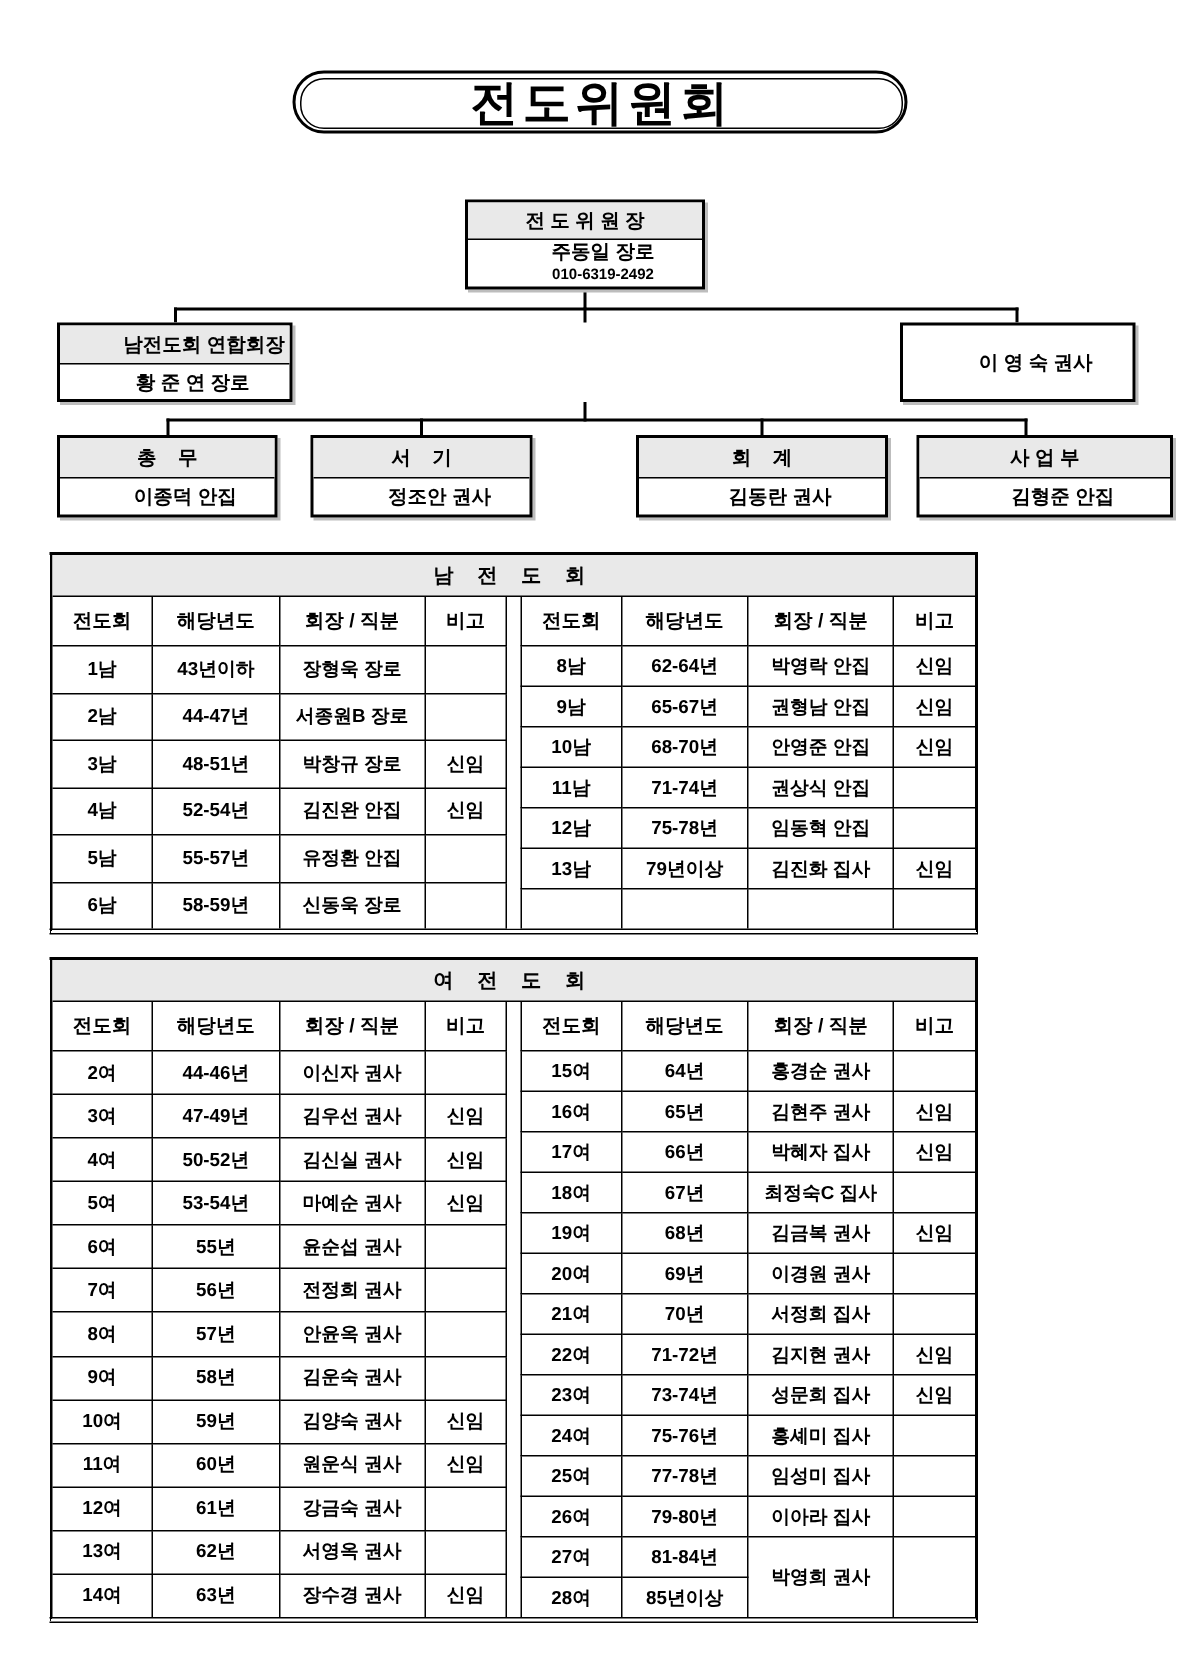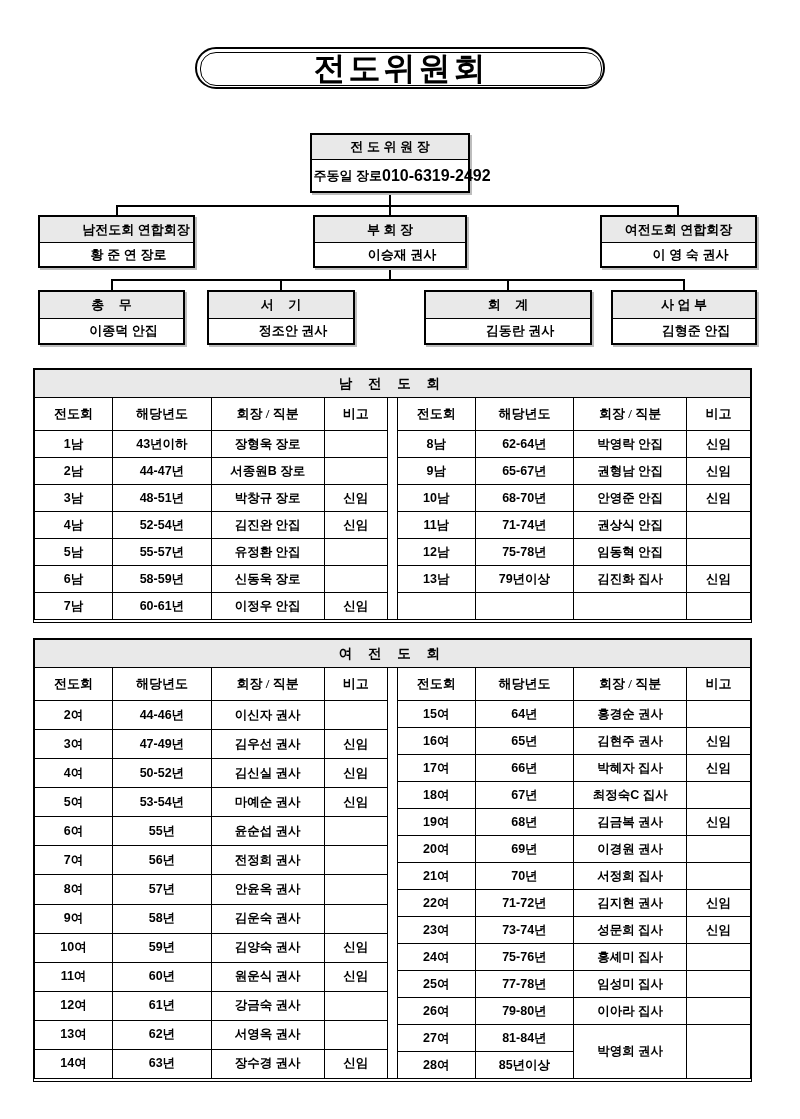--- a/index.html
+++ b/index.html
@@ -10,37 +10,37 @@
   .doc-title-box{position:absolute;left:195px;top:47px;width:410px;height:42px;
      border:2px solid #000;border-radius:22px;padding:3px;box-sizing:border-box;}
   .doc-title-inner{width:100%;height:100%;border:1px solid #000;border-radius:16px;
      display:flex;align-items:center;justify-content:center;font-size:32px;letter-spacing:3px;}
 
   
   .obox{position:absolute;border:2px solid #000;background:#fff;box-sizing:border-box;
         box-shadow:2px 2px 0 #bdbdbd;display:flex;flex-direction:column;}
   .obox .bh{background:#e9e9e9;border-bottom:1.5px solid #000;display:flex;align-items:center;
         justify-content:center;font-size:13px;white-space:pre;flex:0 0 auto;}
-  .obox .bb{flex:1;display:flex;flex-direction:row;align-items:center;justify-content:center;
+  .obox .bb{flex:1;display:flex;flex-direction:column;align-items:center;justify-content:center;
         font-size:13px;line-height:16px;white-space:pre;padding-left:24px;}
-  .obox .phone{font-size:16px;font-weight:bold;}
+  .obox .phone{font-size:10px;font-weight:bold;}
   .line{position:absolute;background:#000;}
 
   
-  .tbl{position:absolute;left:33px;width:719px;border:2px solid #000;border-bottom:4px double #000;
+  .tbl{position:absolute;left:33px;width:619px;border:2px solid #000;border-bottom:4px double #000;
        background:#fff;box-sizing:border-box;}
   .tbl-title{height:27px;background:#e9e9e9;border-bottom:1.5px solid #000;display:flex;
        align-items:center;justify-content:center;font-size:13.5px;letter-spacing:6px;white-space:pre;}
   .tbl-body{display:flex;}
   .tbl-gap{width:9px;background:#fff;}
   table.half{flex:1;border-collapse:collapse;table-layout:fixed;}
   .half th{height:32px;font-size:13px;font-weight:bold;}
   .half td{height:26px;font-size:12.5px;text-align:center;font-weight:bold;}
   .half th,.half td{border:1px solid #000;padding:0 2px;overflow:hidden;white-space:nowrap;}
-  .half th{border-top:none;font-family:Liberation Serif, serif;}
+  .half th{border-top:none;}
   .half tr:last-child td{border-bottom:none;}
   td[rowspan]{border-bottom:none !important;}
   .half-left th:first-child,.half-left td:first-child{border-left:none;}
   .half-right th:last-child,.half-right td:last-child{border-right:none;}
 </style>
 </head>
 <body>
 
 <div class="canvas">
 
@@ -65,42 +65,37 @@
     <div class="bb">
       <span>주동일 장로</span>
       <span class="phone">010-6319-2492</span>
     </div>
   </div>
 
   <div class="obox" style="left:38px;top:215px;width:157px;height:53px;">
     <div class="bh" style="height:25px;padding-left:39px;">남전도회 연합회장</div>
     <div class="bb">황 준 연 장로</div>
   </div>
-  <div class="obox" style="left:313px;top:215px;width:154px;height:53px;">
-    <div class="bh" style="height:25px;">부 회 장</div>
-    <div class="bb">이승재 권사</div>
-  </div>
   <div class="obox" style="left:600px;top:215px;width:157px;height:53px;">
-    <div class="bh" style="height:25px;">여전도회 연합회장</div>
     <div class="bb">이 영 숙 권사</div>
   </div>
 
   <div class="obox" style="left:38px;top:290px;width:147px;height:55px;">
     <div class="bh" style="height:26px;">총    무</div>
     <div class="bb">이종덕 안집</div>
   </div>
   <div class="obox" style="left:207px;top:290px;width:148px;height:55px;">
     <div class="bh" style="height:26px;">서    기</div>
     <div class="bb">정조안 권사</div>
   </div>
   <div class="obox" style="left:424px;top:290px;width:168px;height:55px;">
     <div class="bh" style="height:26px;">회    계</div>
     <div class="bb">김동란 권사</div>
   </div>
-  <div class="obox" style="left:611px;top:290px;width:146px;height:55px;justify-content:center;">
+  <div class="obox" style="left:611px;top:290px;width:171px;height:55px;justify-content:center;">
     <div class="bh" style="height:26px;">사 업 부</div>
     <div class="bb">김형준 안집</div>
   </div>
 
   <div class="tbl" style="top:368px;">
     <div class="tbl-title">남 전 도 회</div>
     <div class="tbl-body">
       <table class="half half-left">
           <colgroup>
             <col style="width: 22%;">
@@ -146,26 +141,20 @@
               <td>55-57년</td>
               <td>유정환 안집</td>
               <td></td>
             </tr>
             <tr>
               <td>6남</td>
               <td>58-59년</td>
               <td>신동욱 장로</td>
               <td></td>
             </tr>
-            <tr>
-              <td>7남</td>
-              <td>60-61년</td>
-              <td>이정우 안집</td>
-              <td>신임</td>
-            </tr>
           </tbody>
         </table>
       <div class="tbl-gap"></div>
       <table class="half half-right">
           <colgroup>
             <col style="width: 22%;">
             <col style="width: 28%;">
             <col style="width: 32%;">
             <col style="width: 18%;">
           </colgroup>

